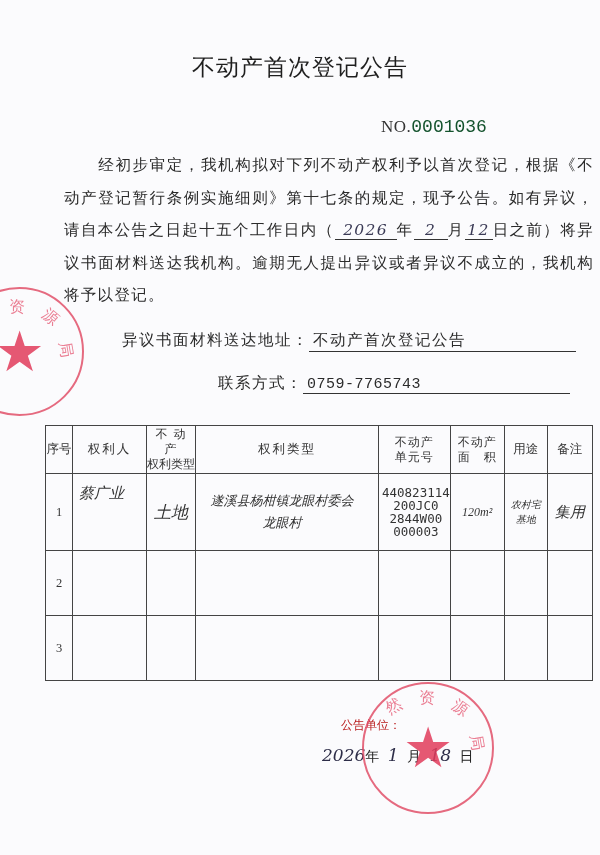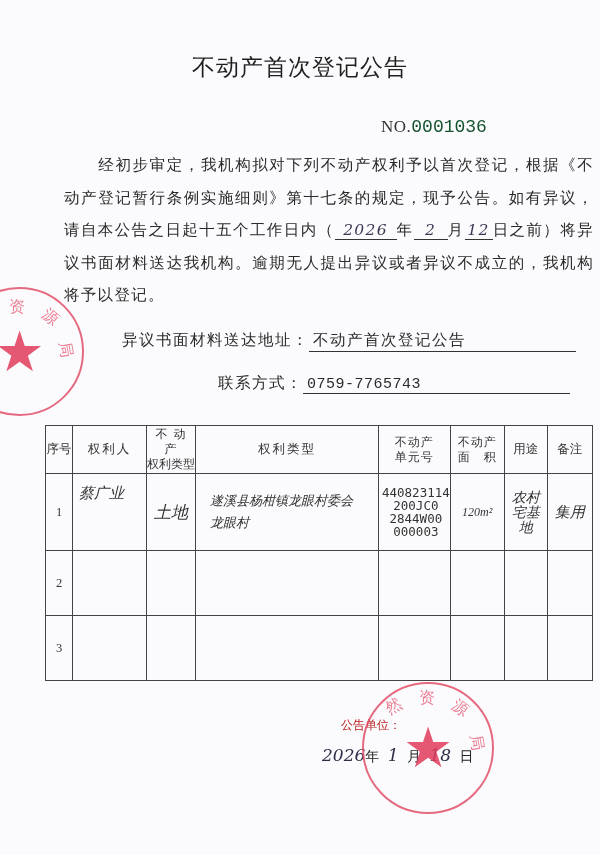--- a/index.html
+++ b/index.html
@@ -85,29 +85,29 @@
           <div>不动产</div>
           <div>面　积</div>
         </td>
     <td>用途</td>
     <td>备注</td>
   </tr>
   <tr class="r1">
     <td class="seq">1</td>
     <td class="hand" style="font-size:15px;text-align:left;padding-left:6px;vertical-align:top;padding-top:10px">蔡广业</td>
     <td class="hand" style="font-size:17px">土地</td>
-    <td class="hand" style="font-size:13px;text-align:left;padding:0 24px 0 14px;line-height:22px">遂溪县杨柑镇龙眼村委会龙眼村</td>
+    <td class="hand" style="font-size:13px;text-align:center;padding:0 24px 0 14px;line-height:22px">遂溪县杨柑镇龙眼村委会龙眼村</td>
     <td class="unit">
       <div>440823114</div>
       <div>200JC0</div>
       <div>2844W00</div>
       <div>000003</div>
     </td>
     <td class="hand" style="font-size:12px">120m²</td>
-    <td class="hand" style="font-size:14px;line-height:15px;padding:0 6px">农村宅基地</td>
+    <td class="hand" style="font-size:10px;line-height:15px;padding:0 6px">农村宅基地</td>
     <td class="hand" style="font-size:15px">集用</td>
   </tr>
   <tr class="r2">
     <td class="seq">2</td>
     <td></td>
         <td></td>
         <td></td>
         <td></td>
         <td></td>
         <td></td>

